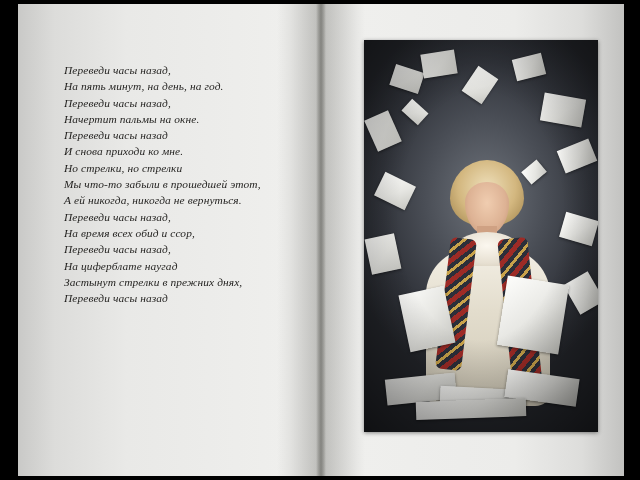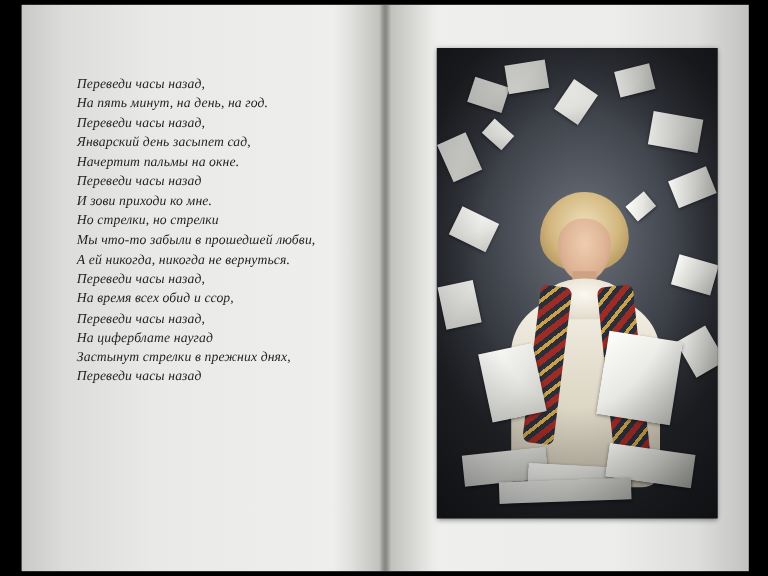--- a/index.html
+++ b/index.html
@@ -150,26 +150,25 @@
 </head>
 <body>
 
 <div id="book">
 
   <div class="page left">
     <div id="poem">
         <div class="line">Переведи часы назад,</div>
         <div class="line">На пять минут, на день, на год.</div>
         <div class="line">Переведи часы назад,</div>
-        <div class="line">Январский день засыпет сад,</div>
         <div class="line">Начертит пальмы на окне.</div>
         <div class="line">Переведи часы назад</div>
-        <div class="line">И зови приходи ко мне.</div>
+        <div class="line">И снова приходи ко мне.</div>
         <div class="line">Но стрелки, но стрелки</div>
-        <div class="line">Мы что-то забыли в прошедшей любви,</div>
+        <div class="line">Мы что-то забыли в прошедшей этот,</div>
         <div class="line">А ей никогда, никогда не вернуться.</div>
         <div class="line">Переведи часы назад,</div>
         <div class="line">На время всех обид и ссор,</div>
         <div class="line">Переведи часы назад,</div>
         <div class="line">На циферблате наугад</div>
         <div class="line">Застынут стрелки в прежних днях,</div>
         <div class="line">Переведи часы назад</div>
       </div>
   </div>
 

